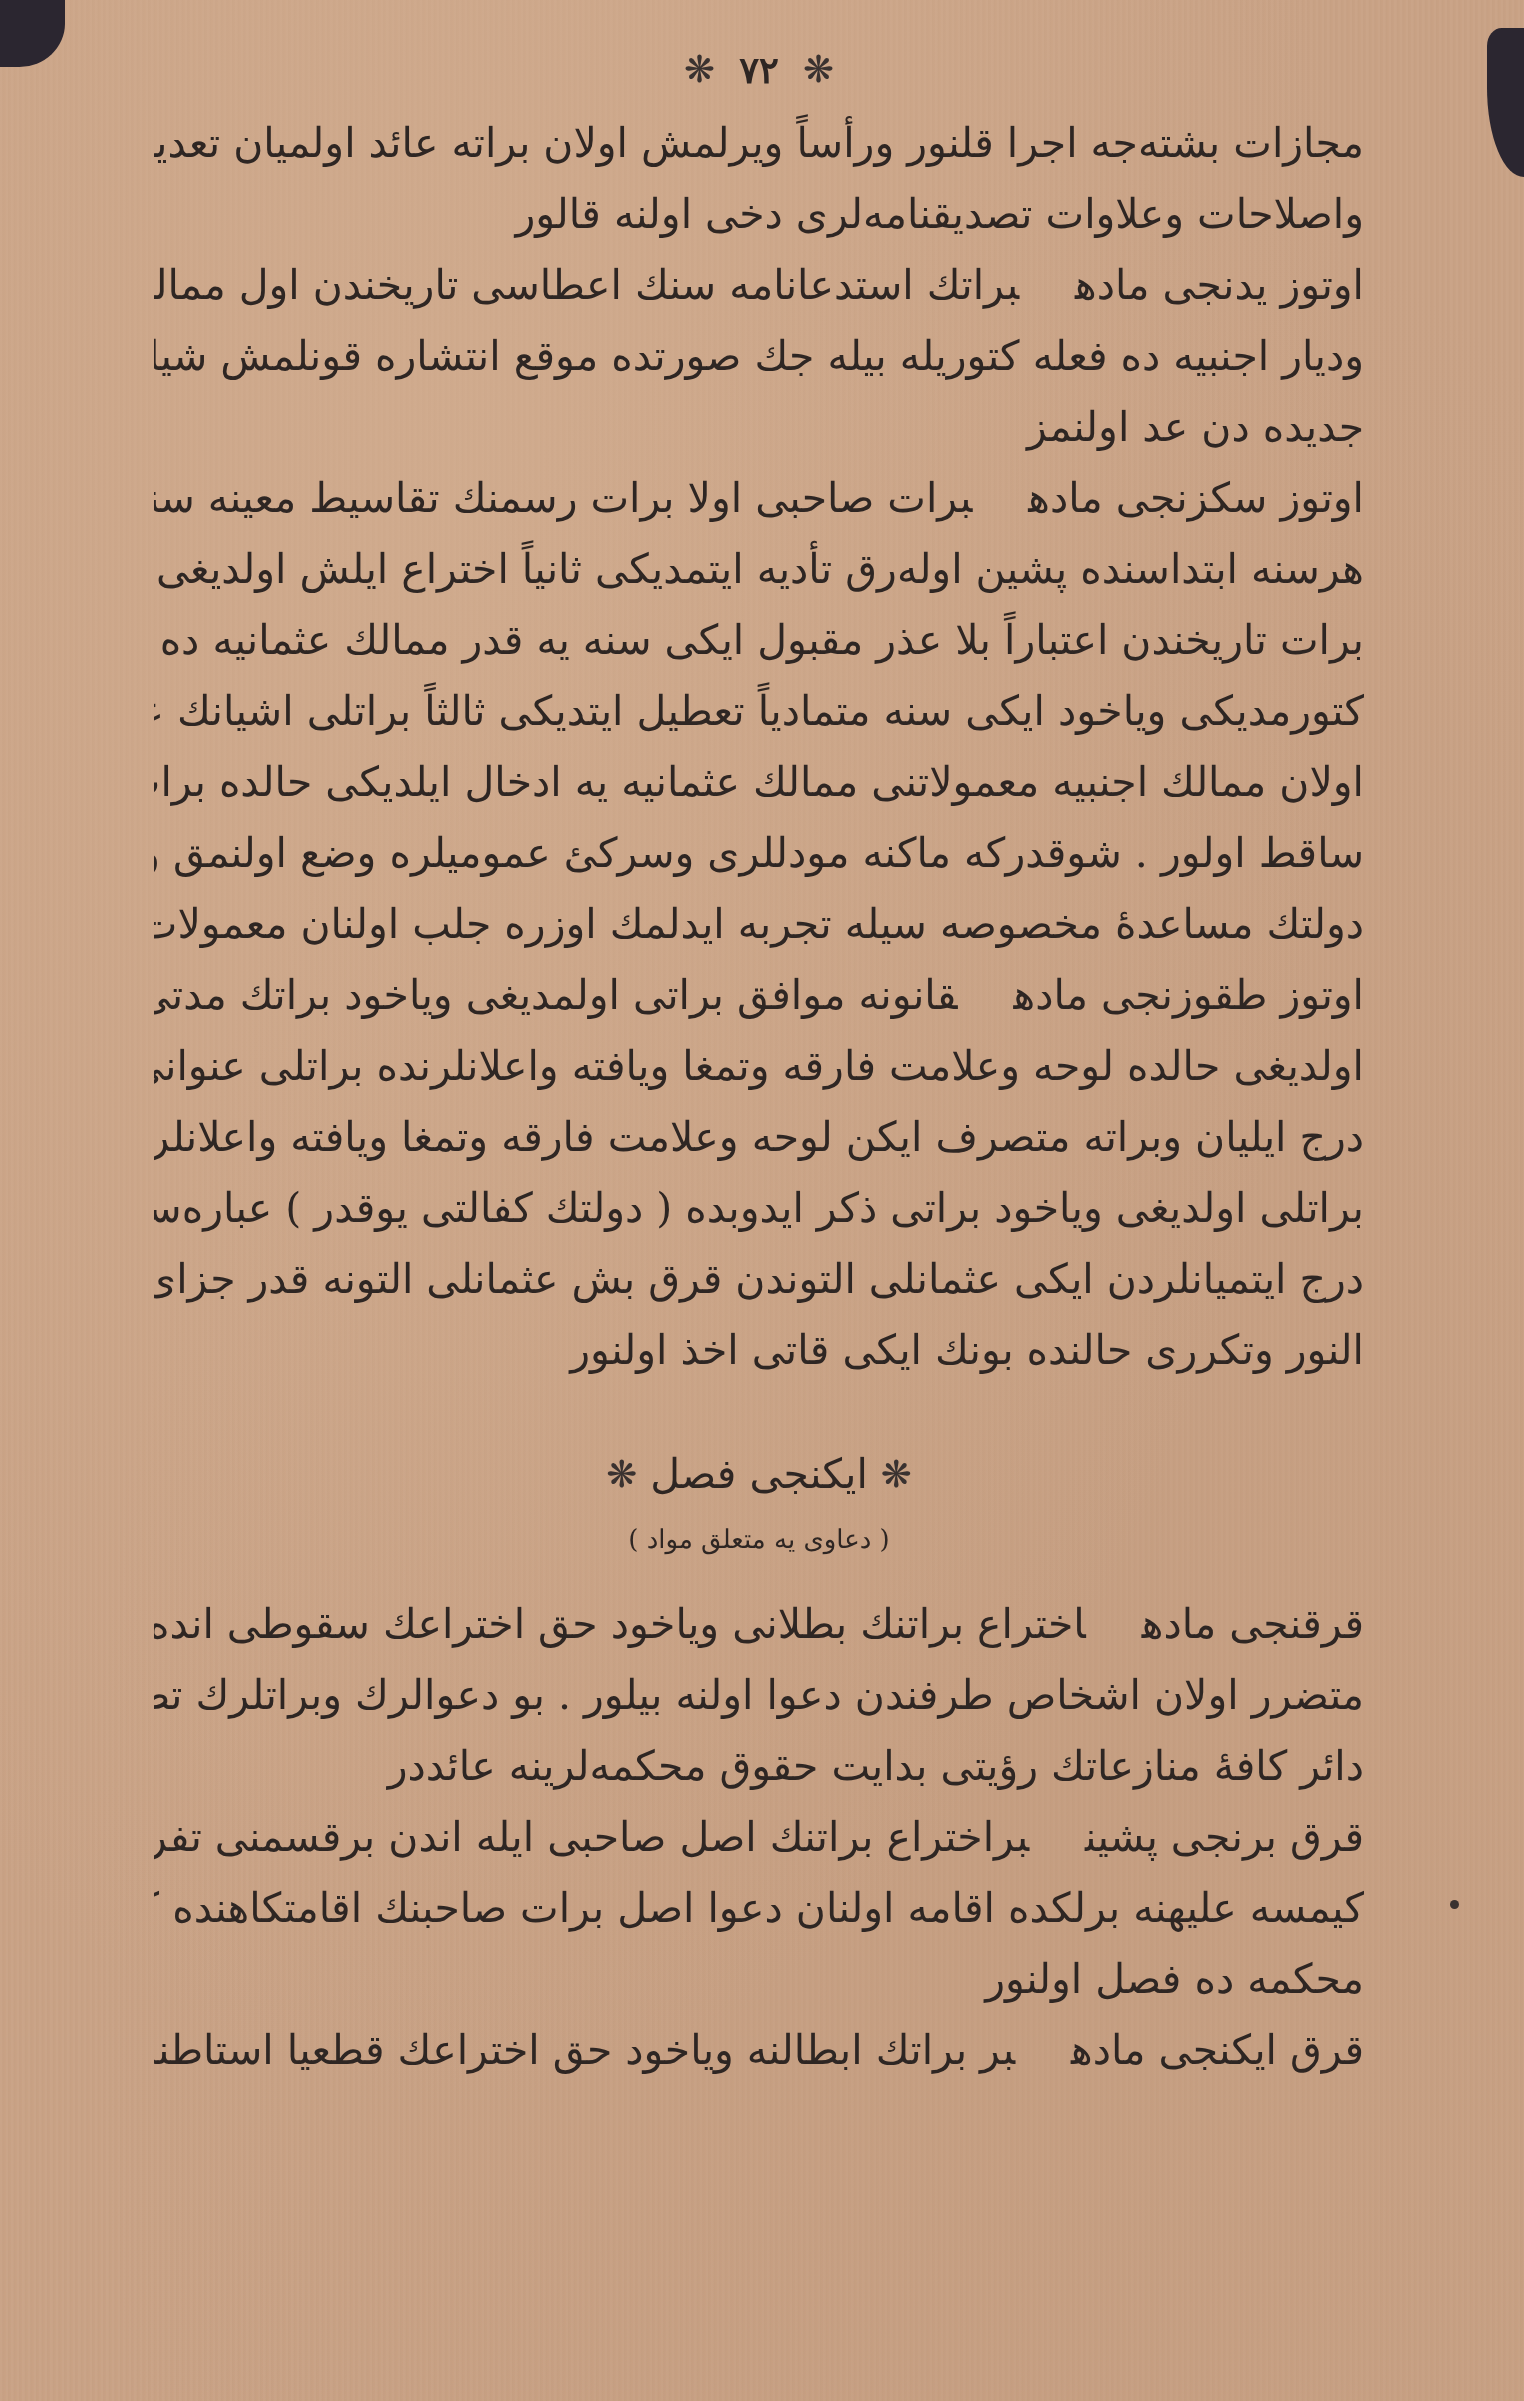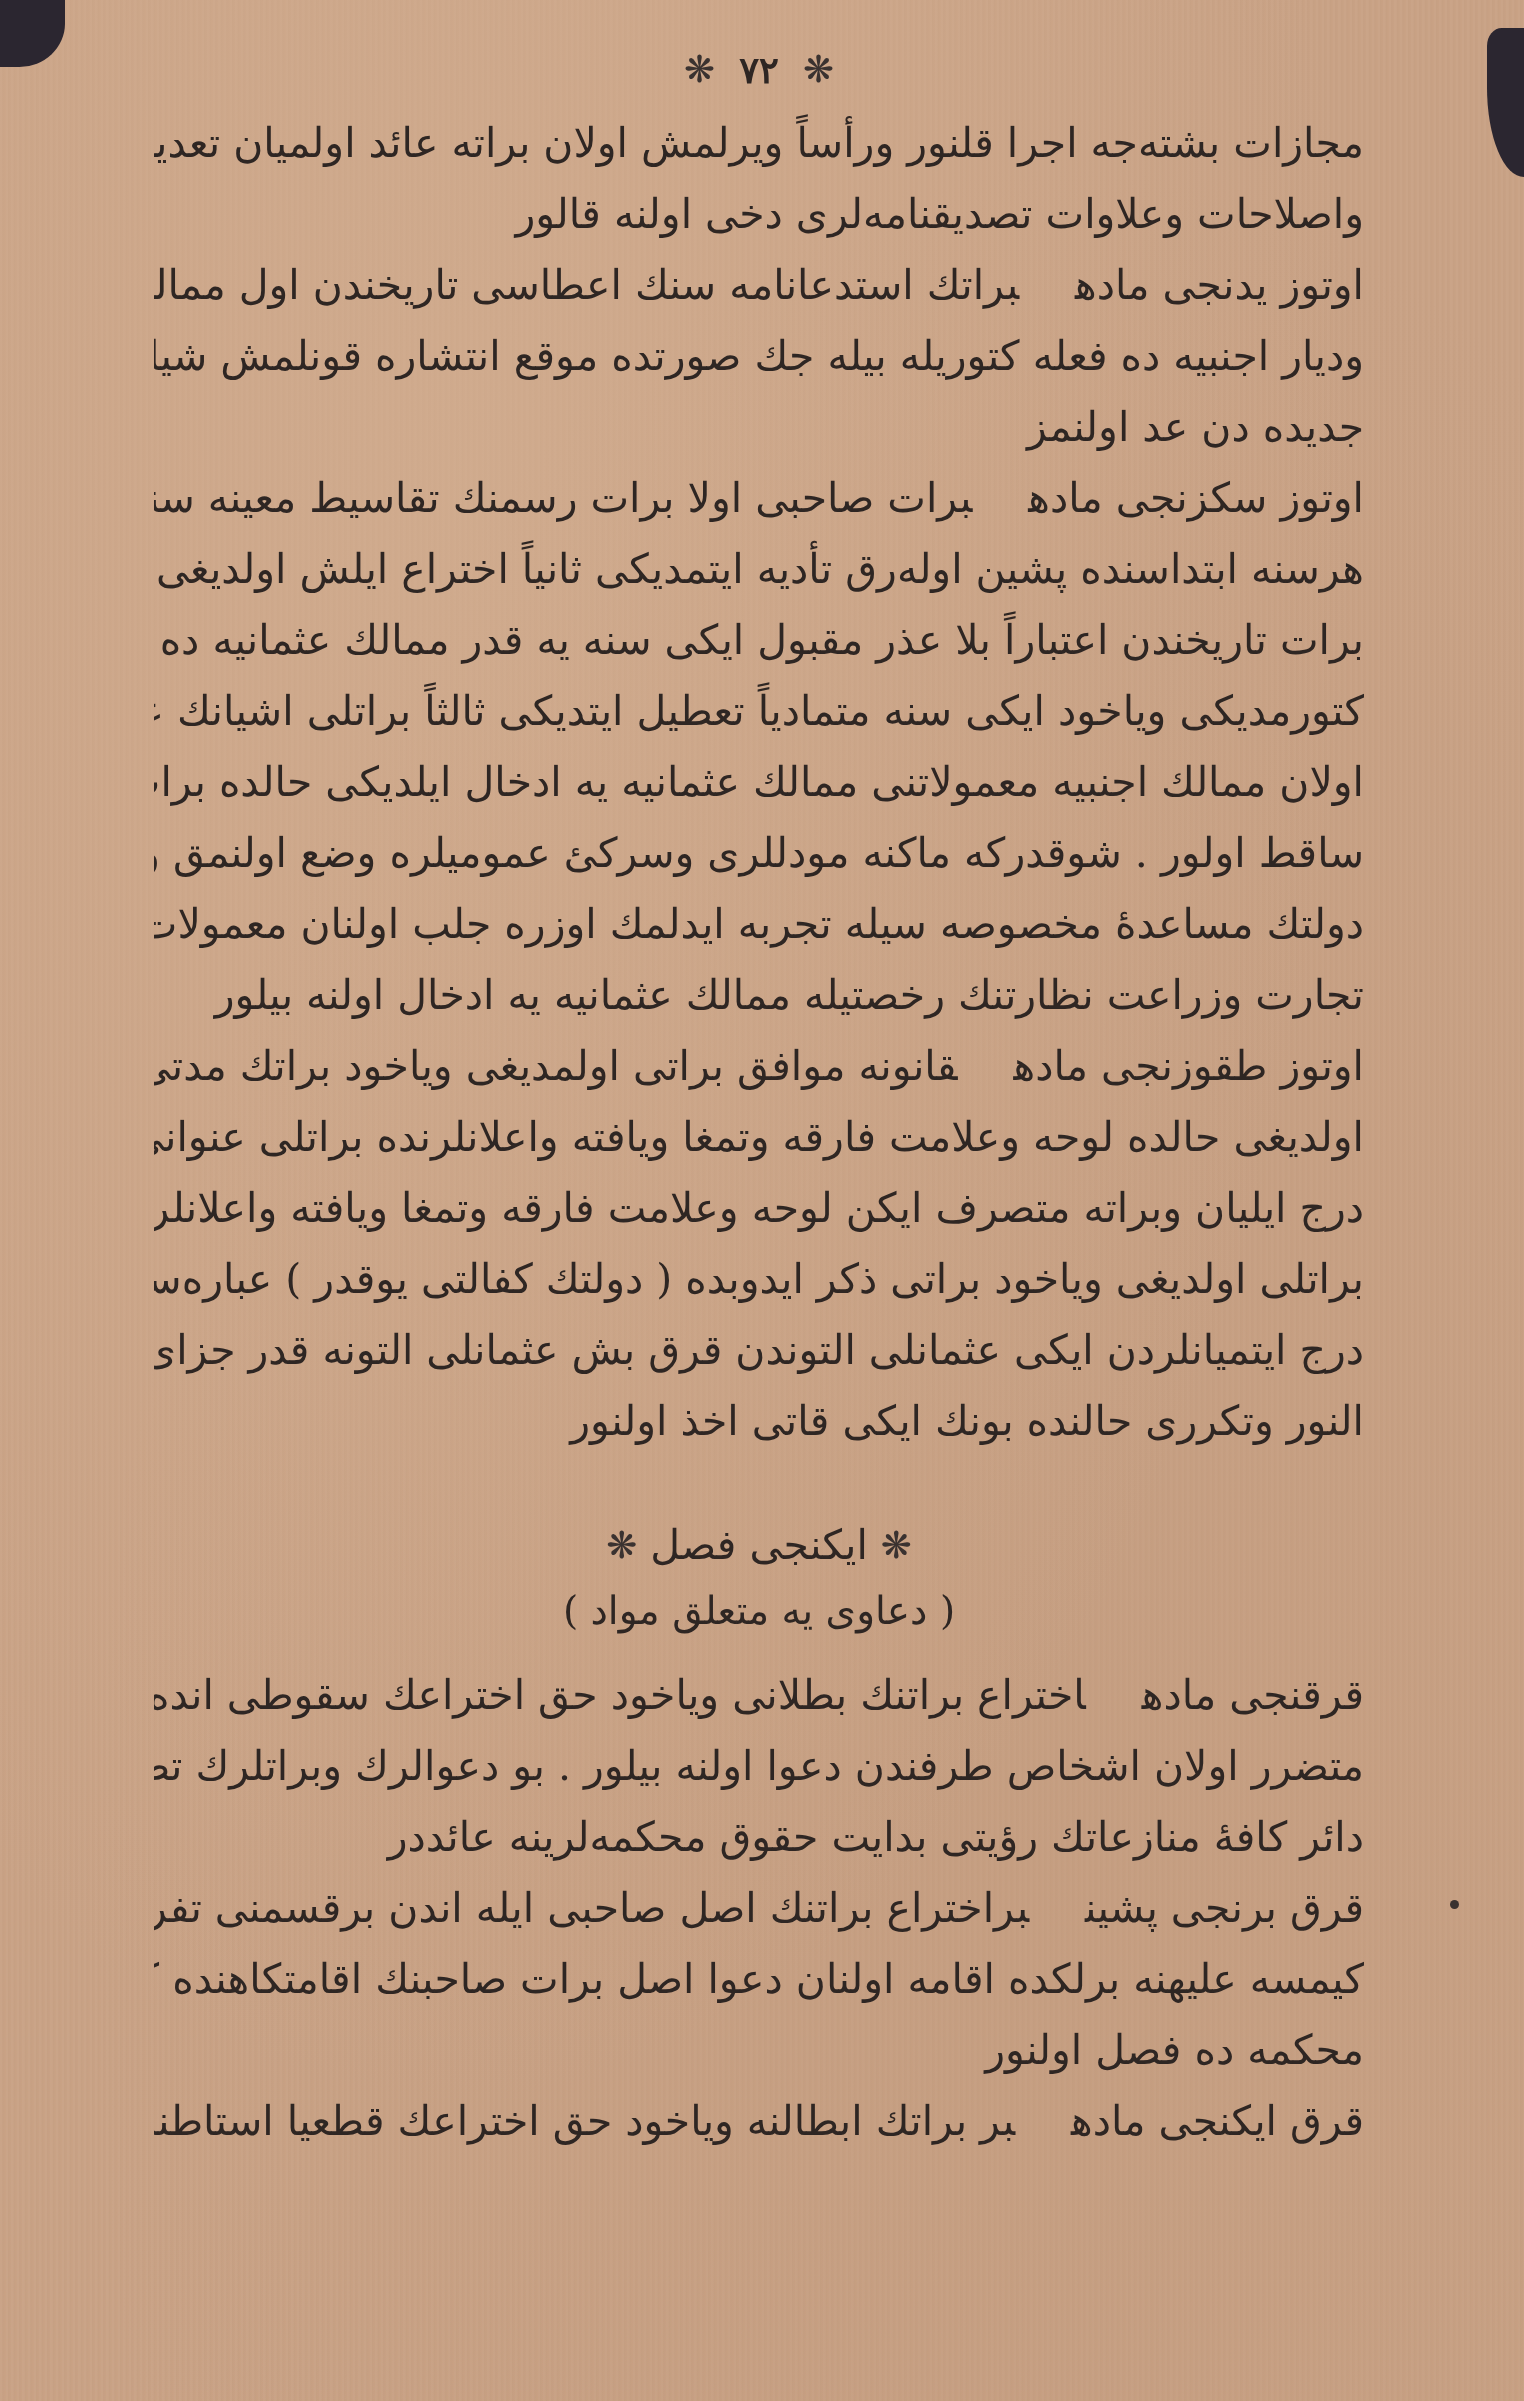--- a/index.html
+++ b/index.html
@@ -89,21 +89,21 @@
     .section-title {
       display: flex;
       justify-content: center;
       align-items: center;
       gap: 13px;
       font-size: 41px;
       line-height: 65px;
       direction: rtl;
     }
     .section-subtitle {
-      font-size: 39px;
+      font-size: 26px;
       line-height: 65px;
       margin-bottom: 17px;
     }
 
     .margin-mark {
       position: absolute;
       right: 65px;
       top: 1900px;
       width: 9.3px;
       height: 9.3px;
@@ -142,21 +142,20 @@
   <div>
     <div class="line">
       <span class="article-label">اوتوز سكزنجى ماده</span><span>برات صاحبى اولا برات رسمنك تقاسيط معينه سنى</span>
     </div>
     <div class="line">هرسنه ابتداسنده پشين اولەرق تأديه ايتمديكى ثانياً اختراع ايلش اولديغى شيئ</div>
     <div class="line">برات تاريخندن اعتباراً بلا عذر مقبول ايكى سنه يه قدر ممالك عثمانيه ده فعله</div>
     <div class="line">كتورمديكى وياخود ايكى سنه متمادياً تعطيل ايتديكى ثالثاً براتلى اشيانك عينى</div>
     <div class="line">اولان ممالك اجنبيه معمولاتنى ممالك عثمانيه يه ادخال ايلديكى حالده برات حقندن</div>
     <div class="line">ساقط اولور . شوقدركه ماكنه مودللرى وسركئ عموميلره وضع اولنمق وياخود</div>
     <div class="line">دولتك مساعدهٔ مخصوصه سيله تجربه ايدلمك اوزره جلب اولنان معمولات اجنبيه</div>
-    <div class="line last">تجارت وزراعت نظارتنك رخصتيله ممالك عثمانيه يه ادخال اولنه بيلور</div>
   </div>
 
   <div>
     <div class="line">
       <span class="article-label">اوتوز طقوزنجى ماده</span><span>قانونه موافق براتى اولمديغى وياخود براتك مدتى منقضيه</span>
     </div>
     <div class="line">اولديغى حالده لوحه وعلامت فارقه وتمغا ويافته واعلانلرنده براتلى عنوانى</div>
     <div class="line">درج ايليان وبراته متصرف ايكن لوحه وعلامت فارقه وتمغا ويافته واعلانلرنده</div>
     <div class="line">براتلى اولديغى وياخود براتى ذكر ايدوبده ( دولتك كفالتى يوقدر ) عبارەسنى</div>
     <div class="line">درج ايتميانلردن ايكى عثمانلى التوندن قرق بش عثمانلى التونه قدر جزاى نقدى</div>

